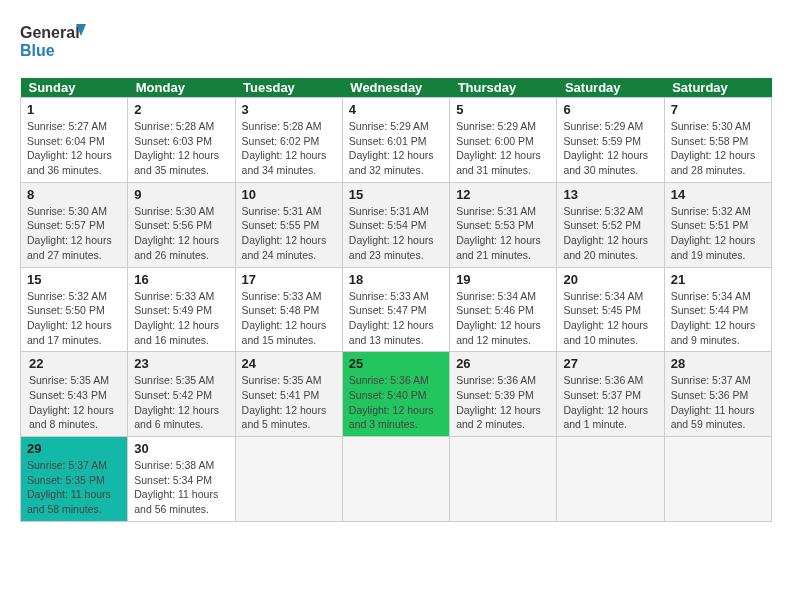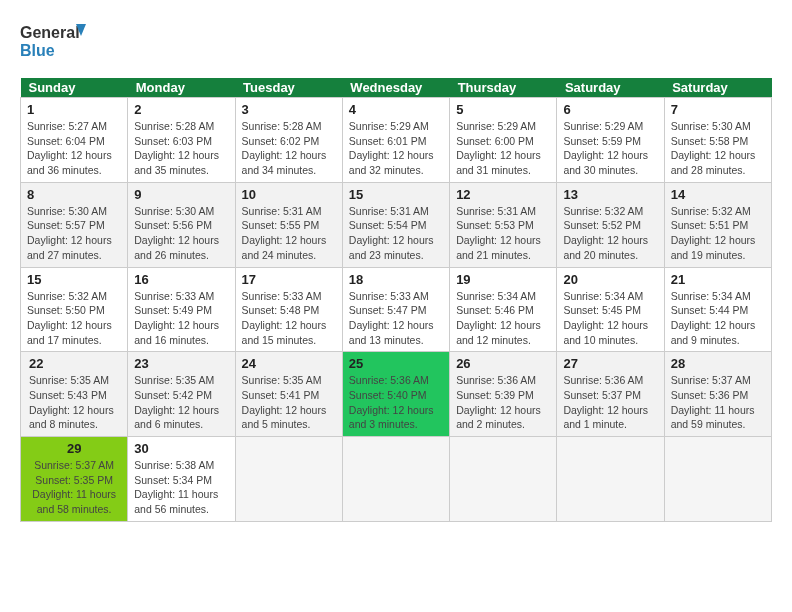--- a/index.html
+++ b/index.html
@@ -305,21 +305,21 @@
         </td>
         <td style="background: rgb(242, 242, 242);">
           <span class="day-number">28</span>
           <div class="day-info" style="white-space: pre-line;">Sunrise: 5:37 AM
 Sunset: 5:36 PM
 Daylight: 11 hours
 and 59 minutes.</div>
         </td>
       </tr>
       <tr>
-        <td style="background: #84cc16; text-align: center;">
+        <td style="background: #14b8a6;">
           <span class="day-number">29</span>
           <div class="day-info" style="white-space: pre-line;">Sunrise: 5:37 AM
 Sunset: 5:35 PM
 Daylight: 11 hours
 and 58 minutes.</div>
         </td>
         <td style="background: rgb(255, 255, 255);">
           <span class="day-number">30</span>
           <div class="day-info" style="white-space: pre-line;">Sunrise: 5:38 AM
 Sunset: 5:34 PM

